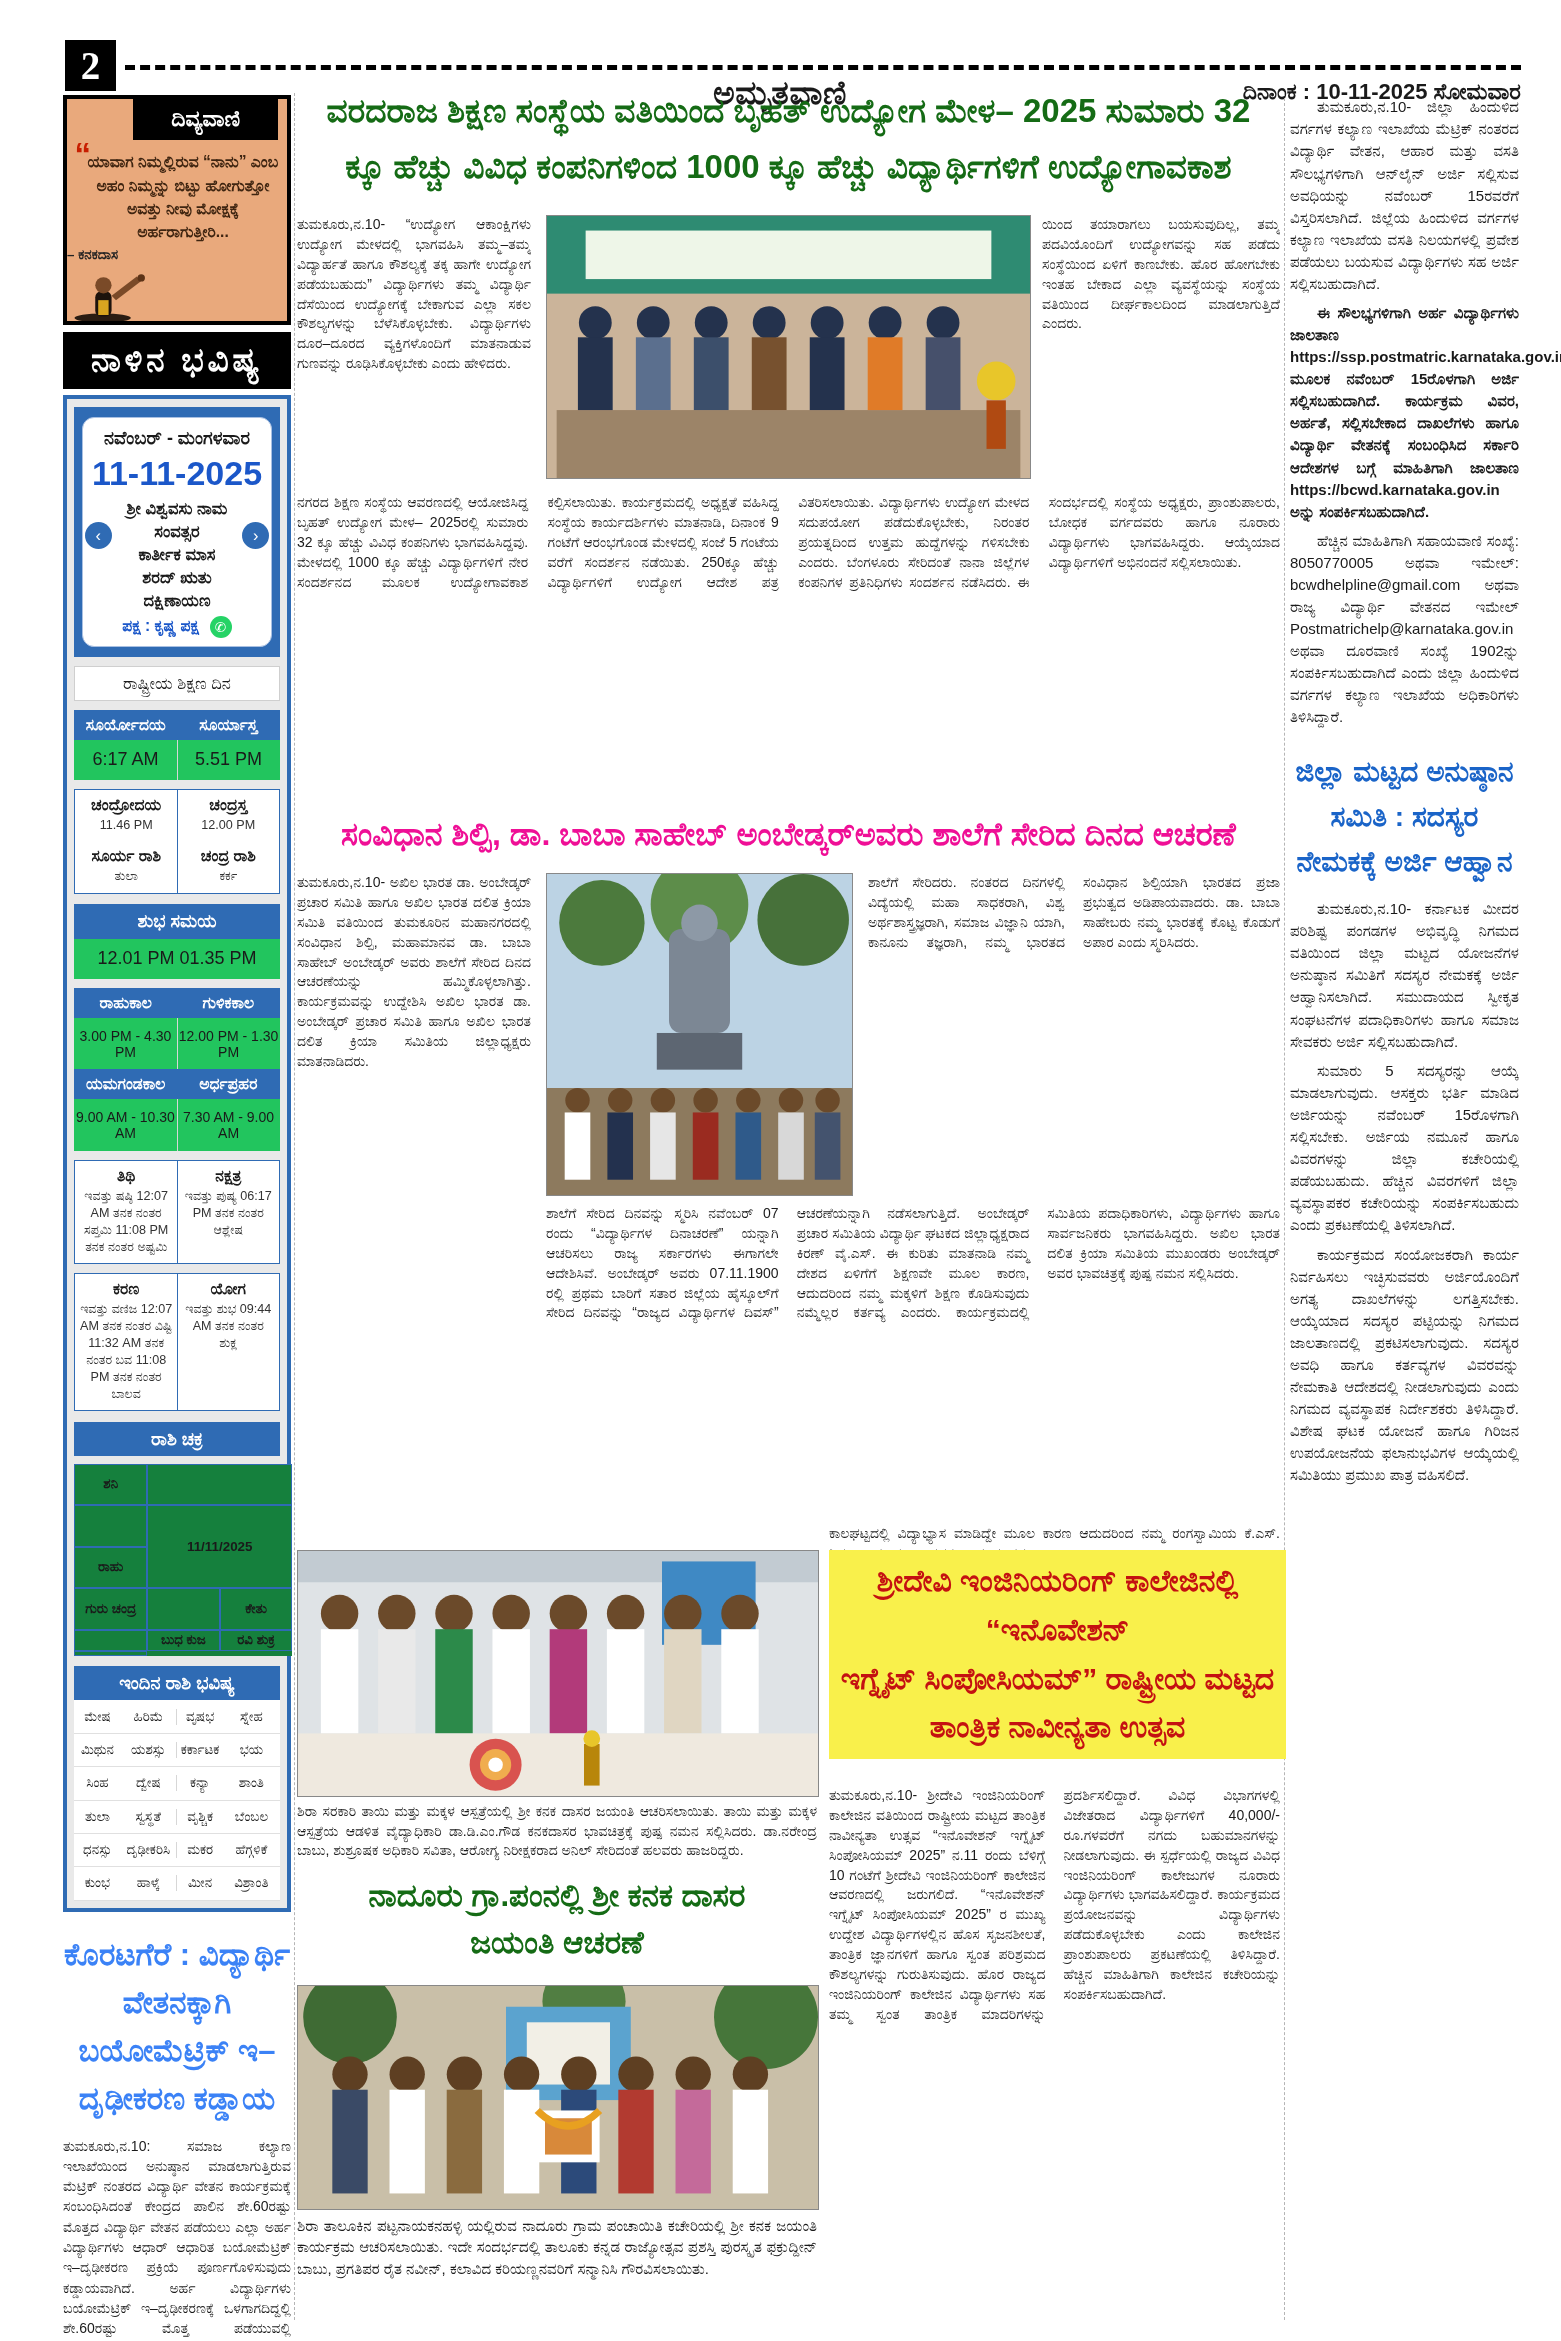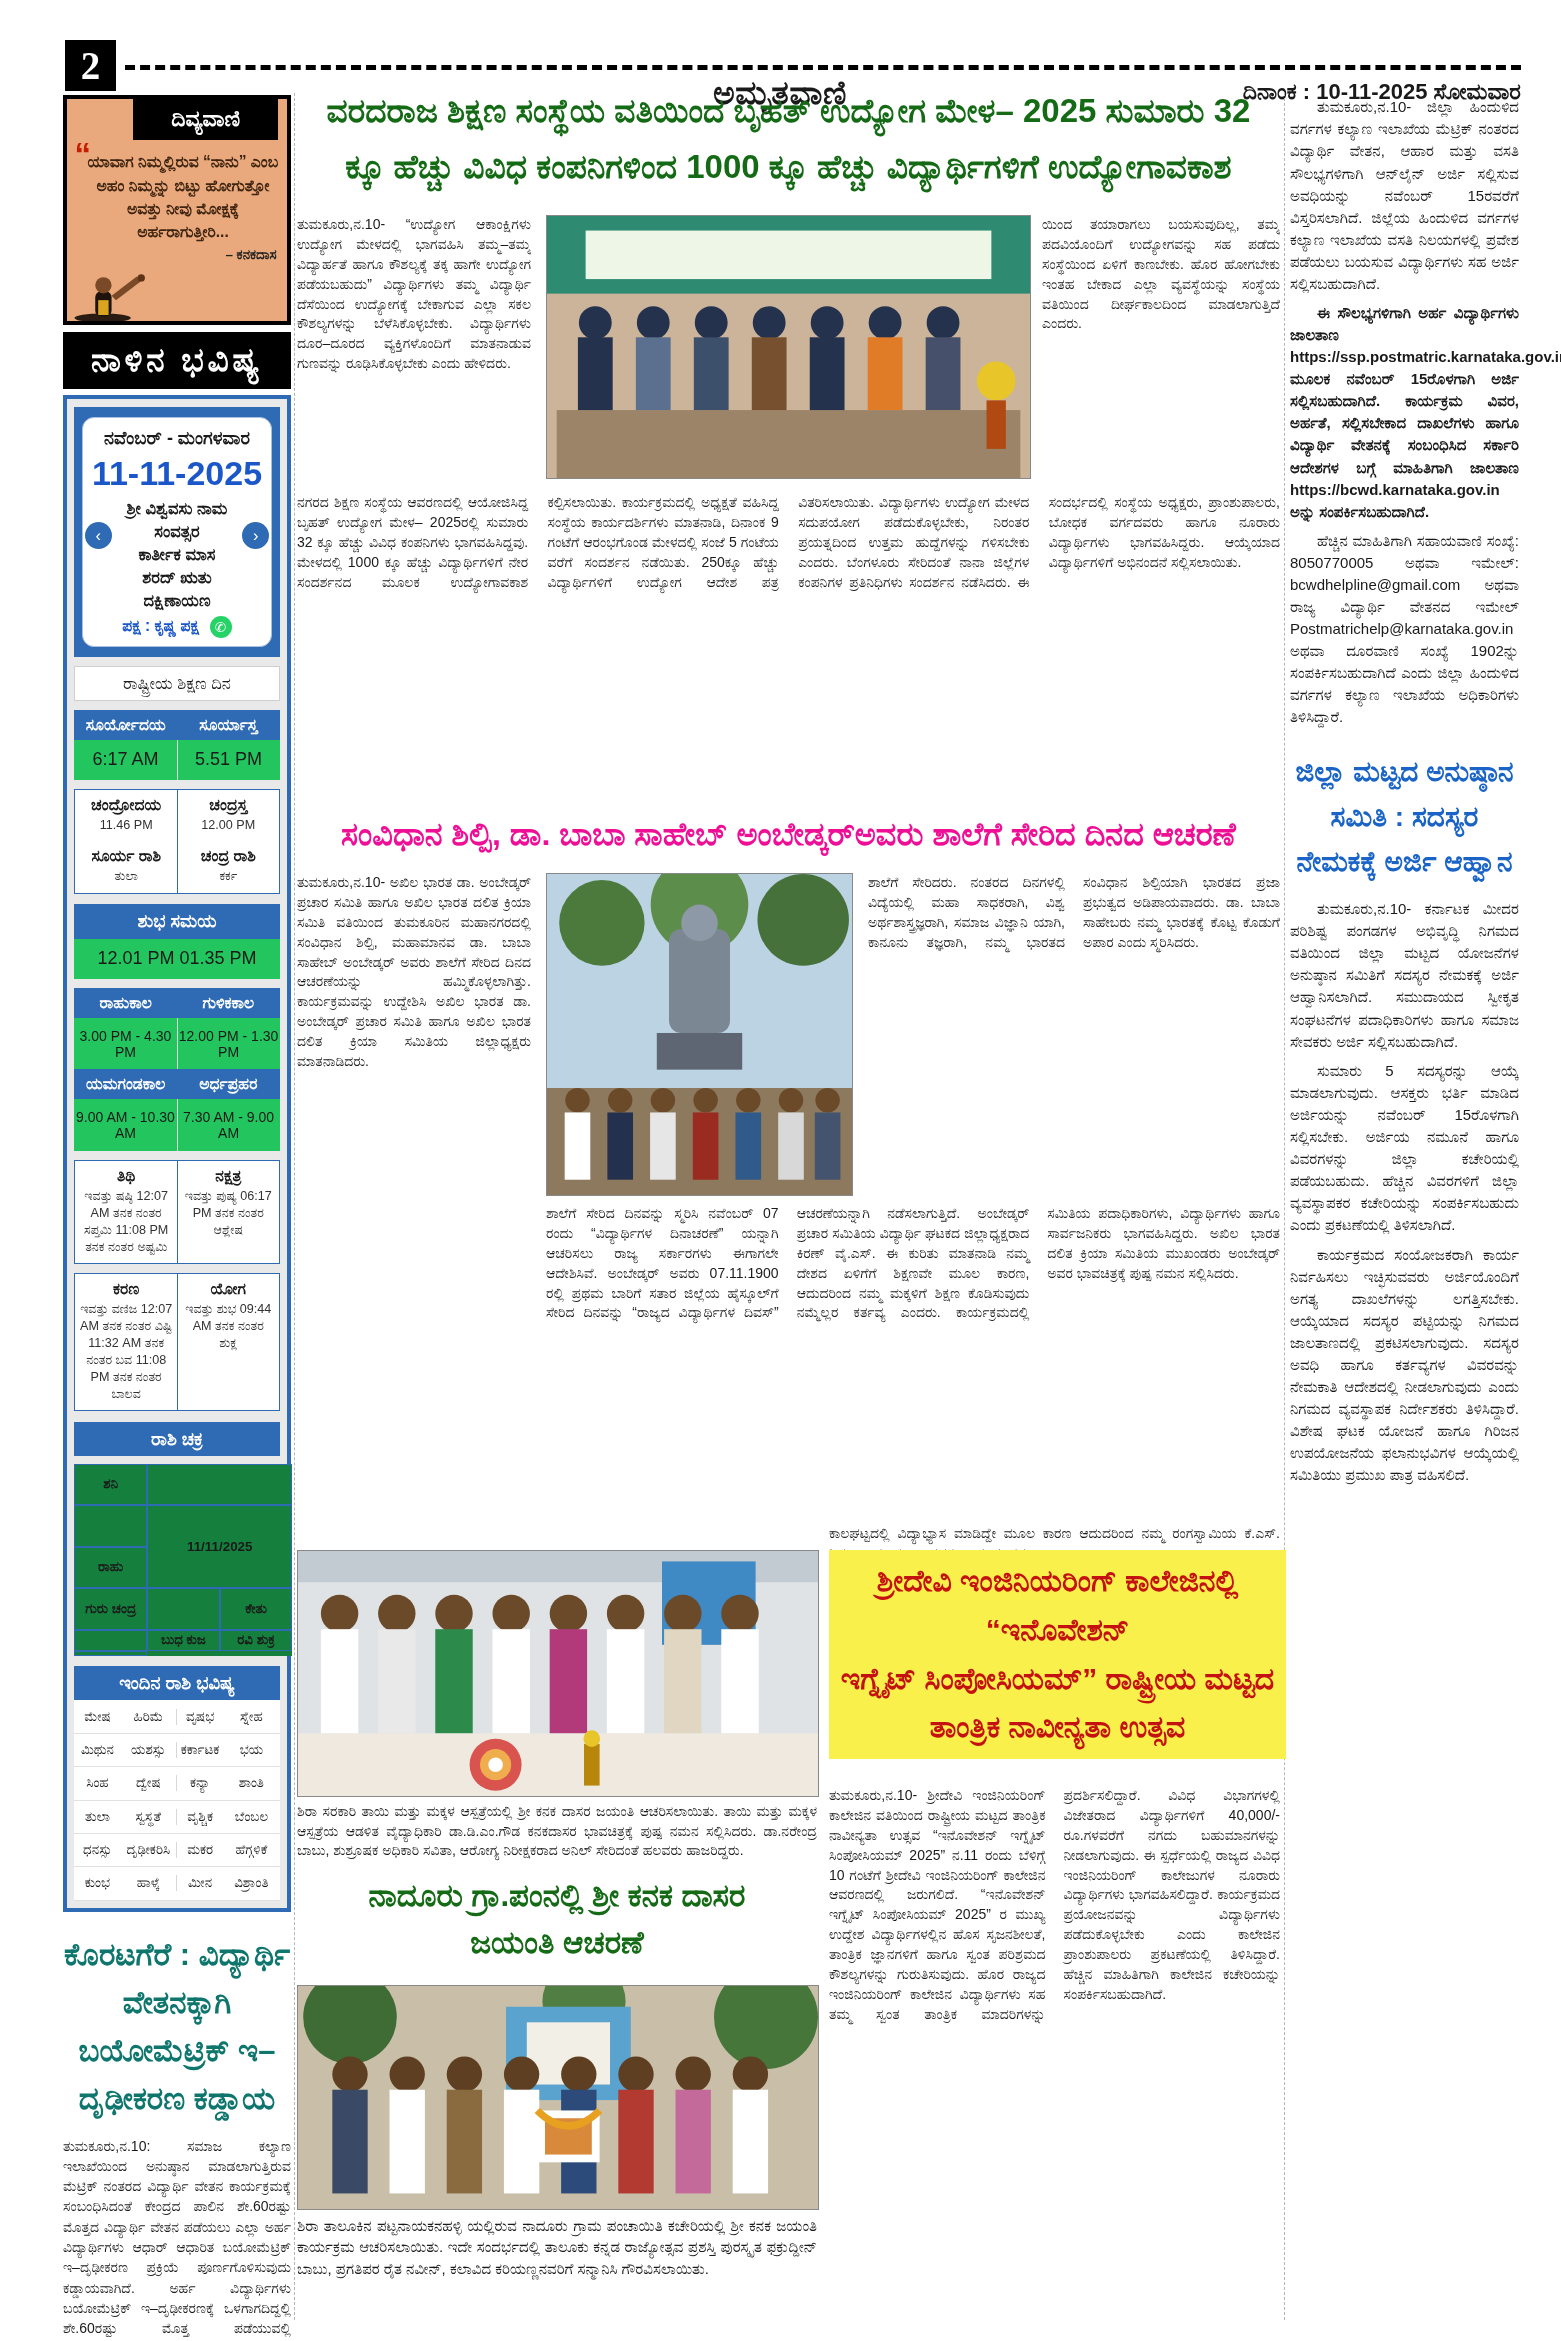--- a/index.html
+++ b/index.html
@@ -15,21 +15,21 @@
   .dateline{left:1100px;top:79px;width:421px;text-align:right;font-size:22px;font-weight:700;}
   
   .vsep{border-left:1.5px dashed #b5b5b5;}
   
   .sidebar{left:63px;top:95px;width:228px;}
   .quote-card{border:4.5px solid #000;background:#e9a97c;position:relative;min-height:217px;}
   .dv-tab{background:#000;color:#fff;font-size:22px;font-weight:700;text-align:center;
           padding:7.4px 0;width:66%;margin-left:30%;}
   .qmark{position:absolute;left:7.4px;top:39px;color:#c81e00;font-size:33px;font-weight:900;line-height:1;}
   .qtext{padding:10.4px 7.4px 3px 19.3px;font-size:15.6px;font-weight:700;color:#3e2410;line-height:1.5;text-align:center;}
-  .qauthor{text-align:right;padding:0 10.4px 4.5px 0;font-size:13.4px;font-weight:700;color:#222;}
+  .qauthor{padding:0 10.4px 4.5px 0;font-size:13.4px;font-weight:700;color:#222;}
   .qfig{display:block;margin:-4.5px 0 0 6px;}
   .bhav-banner{margin-top:7.4px;background:#000;color:#fff;text-align:center;
                font-size:33px;font-weight:700;padding:9px 0;letter-spacing:3.7px;}
   .panel{margin-top:6px;border:4.5px solid #2f6bb4;background:#e9e9e9;padding:7.4px;}
   .date-wrap{background:#2f6bb4;padding:10.4px 7.4px;position:relative;}
   .date-card{background:#fff;border-radius:12px;border:1.5px solid #a9c0e2;text-align:center;padding:10.4px 6px 7.4px;}
   .dc-month{font-size:18px;font-weight:700;}
   .dc-date{font-size:34px;font-weight:800;color:#1b57c9;margin:4.5px 0;}
   .dc-line{font-size:16.4px;font-weight:700;line-height:1.4;}
   .dc-paksha{font-size:15.6px;font-weight:700;color:#1b57c9;margin-top:4.5px;display:inline-block;}
@@ -51,21 +51,21 @@
   .thead-one{background:#2f6bb4;color:#fff;text-align:center;font-size:18px;font-weight:700;padding:6.7px 0;margin-top:10.4px;}
   .chakra-grid{display:grid;grid-template-columns:repeat(3,1fr);grid-template-rows:repeat(4,1fr);
                width:218px;height:192px;margin:7.4px auto 1.5px;background:#15803d;}
   .chakra-grid .c{border:1.5px solid #2f6bb4;display:flex;align-items:center;justify-content:center;
                   font-size:13.4px;font-weight:700;text-align:center;line-height:1.2;padding:1.5px;}
   .c-top2{grid-column:2/4;}
   .c-center{grid-column:2/4;grid-row:2/4;font-size:15.6px;font-weight:700;}
   .rrow{display:grid;grid-template-columns:0.9fr 1.1fr 0.9fr 1.1fr;background:#fff;
         border-bottom:1.5px solid #e0e0e0;font-size:13.4px;text-align:center;padding:8.2px 0;}
   .rrow span:nth-child(2){border-right:1.5px solid #d7d7d7;}
-  .k-head{margin-top:19.3px;color:#0f766e;font-size:31px;font-weight:800;text-align:center;line-height:1.55;}
+  .k-head{margin-top:19.3px;color:#3b82f6;font-size:31px;font-weight:800;text-align:center;line-height:1.55;}
   .k-body{margin-top:12px;font-size:14px;text-align:justify;line-height:1.45;}
   
   .main{left:297px;top:83px;width:983px;height:2253px;}
   .h-green{left:0;top:0;width:100%;text-align:center;color:#156b15;font-size:33px;font-weight:800;line-height:1.7;}
   .bodytxt{font-size:14px;line-height:1.42;text-align:justify;}
   .photo{border:0.7px solid #888;overflow:hidden;}
   .photo svg{display:block;width:100%;height:100%;}
   .p1{left:249px;top:132px;width:483px;height:262px;}
   .c1l{left:0;top:132px;width:234px;height:268px;overflow:hidden;}
   .c1r{left:745px;top:132px;width:238px;height:268px;overflow:hidden;}

